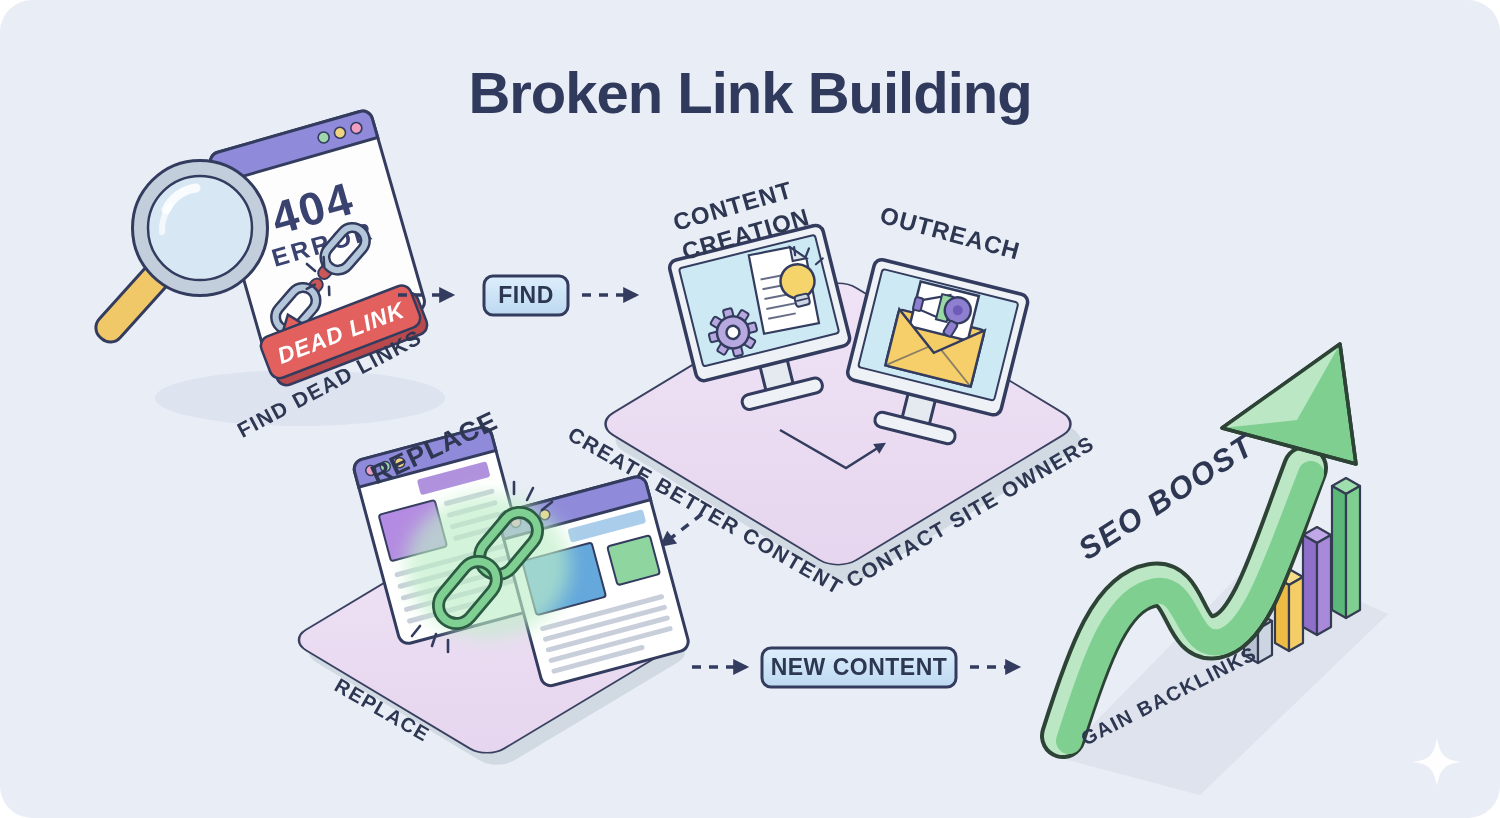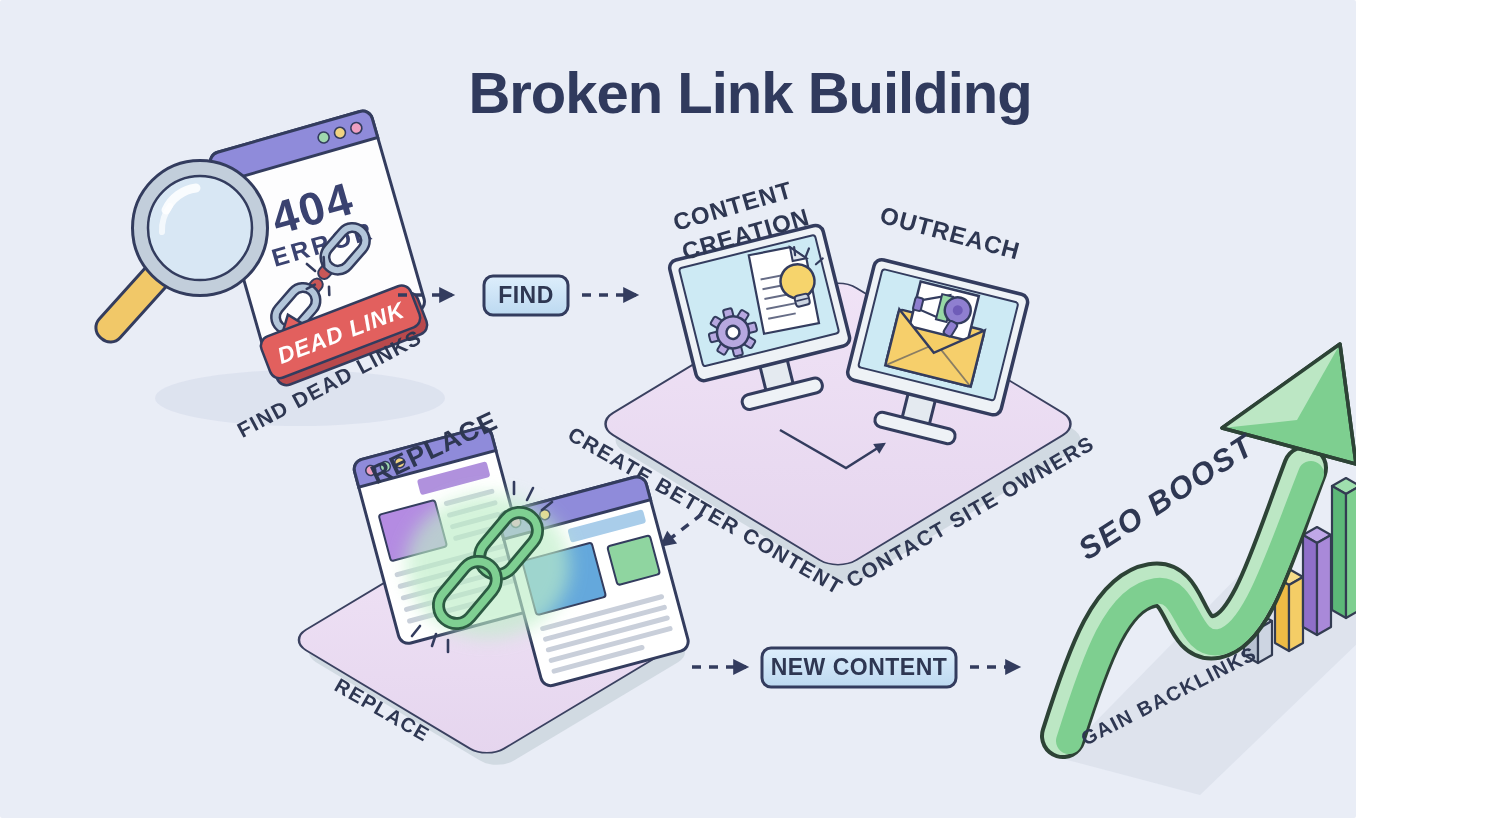--- a/index.html
+++ b/index.html
@@ -1,16 +1,16 @@
 <!DOCTYPE html>
 <html><head>
 <meta charset="utf-8">
 <style>
   html,body{margin:0;padding:0;background:#ffffff;}
-  .stage{position:relative;width:1356px;height:818px;background:#e9edf6;border-radius:2px;overflow:hidden;}
+  .stage{position:relative;width:1500px;height:818px;background:#e9edf6;border-radius:32px;overflow:hidden;}
   svg{display:block;}
   text{font-family:"Liberation Sans", sans-serif;}
   .title-txt{font-size:58px;font-weight:bold;letter-spacing:-1px;fill:#303a5d;}
   .lbl{font-weight:bold;fill:#2e3752;}
   .lbl-24{font-size:24px;letter-spacing:1px;}
   .lbl-27{font-size:27px;letter-spacing:1px;}
   .caption{font-size:21px;font-weight:bold;letter-spacing:1.5px;fill:#2e3752;}
   .caption-sm{font-size:20px;font-weight:bold;letter-spacing:1.5px;fill:#2e3752;}
   .btn-txt{font-size:23px;font-weight:bold;letter-spacing:0.5px;fill:#2e3752;}
   .badge-txt{font-size:23px;font-weight:bold;font-style:italic;letter-spacing:1px;fill:#ffffff;}

